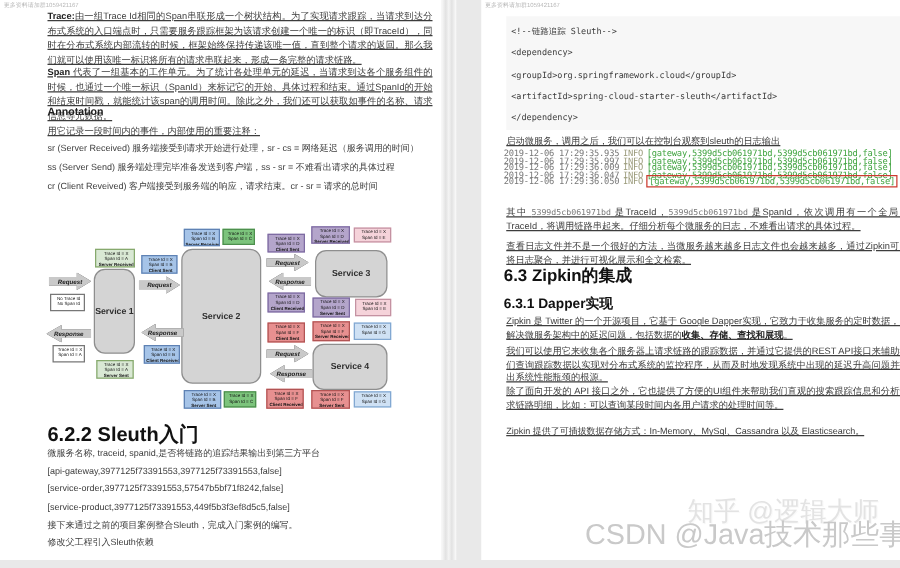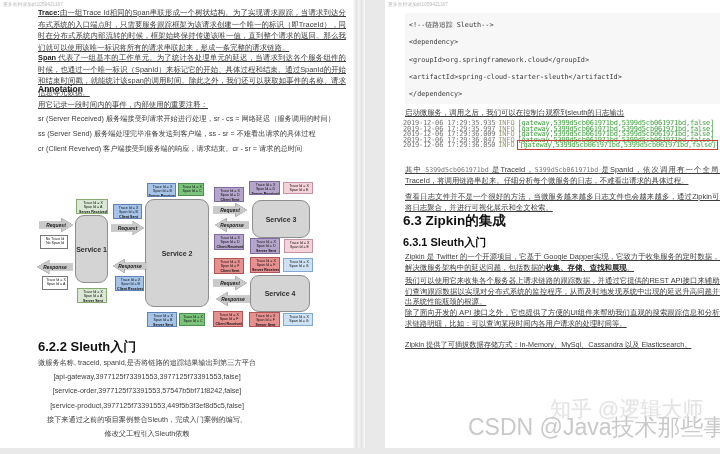--- a/index.html
+++ b/index.html
@@ -13,23 +13,23 @@
   .pheader{position:absolute;top:1px;left:3px;font-size:6px;color:#b8b8b8;white-space:nowrap;
            transform:scale(0.8);transform-origin:0 0;}
   .para{position:absolute;font-size:7.4px;line-height:11.6px;text-align:justify;color:#3d3d3d;text-decoration:underline;}
   .lead{font-weight:bold;color:#1f1f1f;}
   .lp-trace{left:38px;top:7px;width:308px;}
   .lp-span{left:38px;top:52px;width:308px;}
   .lp-anno-title{position:absolute;left:38px;top:84px;font-size:8.5px;font-weight:bold;color:#1f1f1f;}
   .lp-anno-intro{left:38px;top:99px;width:308px;}
   .anno-list{position:absolute;left:38px;top:111px;width:312px;}
   .anno-line{font-size:7.2px;line-height:15px;white-space:nowrap;color:#3d3d3d;}
-  .lp-h622{position:absolute;left:38px;top:338px;font-size:13px;font-weight:bold;color:#111;}
+  .lp-h622{position:absolute;left:38px;top:338px;font-size:16px;font-weight:bold;color:#111;}
   .sec-list{position:absolute;left:38px;top:359px;}
-  .sec-line{font-size:7.2px;line-height:8px;margin-bottom:6.2px;white-space:nowrap;color:#3d3d3d;text-align:center;}
+  .sec-line{font-size:7.2px;line-height:8px;margin-bottom:6.2px;white-space:nowrap;color:#3d3d3d;}
   
   .diagram{position:absolute;left:33px;top:180px;width:316px;height:160px;}
   .service{position:absolute;background:#d4d4d4;border:1px solid #8e8e8e;border-radius:9px;
            display:flex;align-items:center;justify-content:center;
            font-size:7px;font-weight:bold;color:#2e2e2e;box-sizing:border-box;}
   .arrow{position:absolute;filter:drop-shadow(0 0 0.5px #444);}
   .arrow .shape{width:100%;height:100%;background:#c9c9c9;}
   .arrow.dir-right .shape{clip-path:polygon(0 26%,66% 26%,66% 0,100% 50%,66% 100%,66% 74%,0 74%);}
   .arrow.dir-left  .shape{clip-path:polygon(100% 26%,34% 26%,34% 0,0 50%,34% 100%,34% 74%,100% 74%);}
   .albl{position:absolute;top:0;left:0;width:100%;height:100%;display:flex;align-items:center;
@@ -302,21 +302,21 @@
       <div class="log-line"><span class="log-time">2019-12-06 17:29:36.009</span><span class="log-level">INFO</span><span class="log-msg" style="color: rgb(63, 163, 63);">[gateway,5399d5cb061971bd,5399d5cb061971bd,false]</span></div>
       <div class="log-line"><span class="log-time">2019-12-06 17:29:36.047</span><span class="log-level">INFO</span><span class="log-msg" style="color: rgb(63, 163, 63);">[gateway,5399d5cb061971bd,5399d5cb061971bd,false]</span></div>
       <div class="log-line"><span class="log-time">2019-12-06 17:29:36.050</span><span class="log-level">INFO</span><span class="log-msg boxed" style="border-color: rgb(204, 59, 47); color: rgb(63, 163, 63);">[gateway,5399d5cb061971bd,5399d5cb061971bd,false]</span></div>
     </div>
 
   <div class="para rp-traceid"><span>其中 </span><span class="inline-code">5399d5cb061971bd</span><span> 是TraceId，</span><span class="inline-code">5399d5cb061971bd</span><span> 是SpanId，依次调用有一个全局的TraceId，将调用链路串起来。仔细分析每个微服务的日志，不难看出请求的具体过程。</span></div>
 
   <div class="para rp-viewlog">查看日志文件并不是一个很好的方法，当微服务越来越多日志文件也会越来越多，通过Zipkin可以将日志聚合，并进行可视化展示和全文检索。</div>
 
   <div class="rp-h63">6.3 Zipkin的集成</div>
-  <div class="rp-h631">6.3.1 Sleuth入门</div>
+  <div class="rp-h631">6.3.1 Dapper实现</div>
 
   <div class="para rp-z1"><span>Zipkin 是 Twitter 的一个开源项目，它基于 Google Dapper实现，它致力于收集服务的定时数据，以解决微服务架构中的延迟问题，包括数据的</span><span class="bseg">收集、存储、查找和展现</span><span>。</span></div>
 
   <div class="para rp-z2">我们可以使用它来收集各个服务器上请求链路的跟踪数据，并通过它提供的REST API接口来辅助我们查询跟踪数据以实现对分布式系统的监控程序，从而及时地发现系统中出现的延迟升高问题并找出系统性能瓶颈的根源。</div>
   <div class="para rp-z3">除了面向开发的 API 接口之外，它也提供了方便的UI组件来帮助我们直观的搜索跟踪信息和分析请求链路明细，比如：可以查询某段时间内各用户请求的处理时间等。</div>
   <div class="para rp-z4">Zipkin 提供了可插拔数据存储方式：In-Memory、MySql、Cassandra 以及 Elasticsearch。</div>
 </div>
 
 <div class="wm wm-zhihu">知乎 @逻辑大师</div>
 <div class="wm wm-csdn">CSDN @Java技术那些事儿</div>

